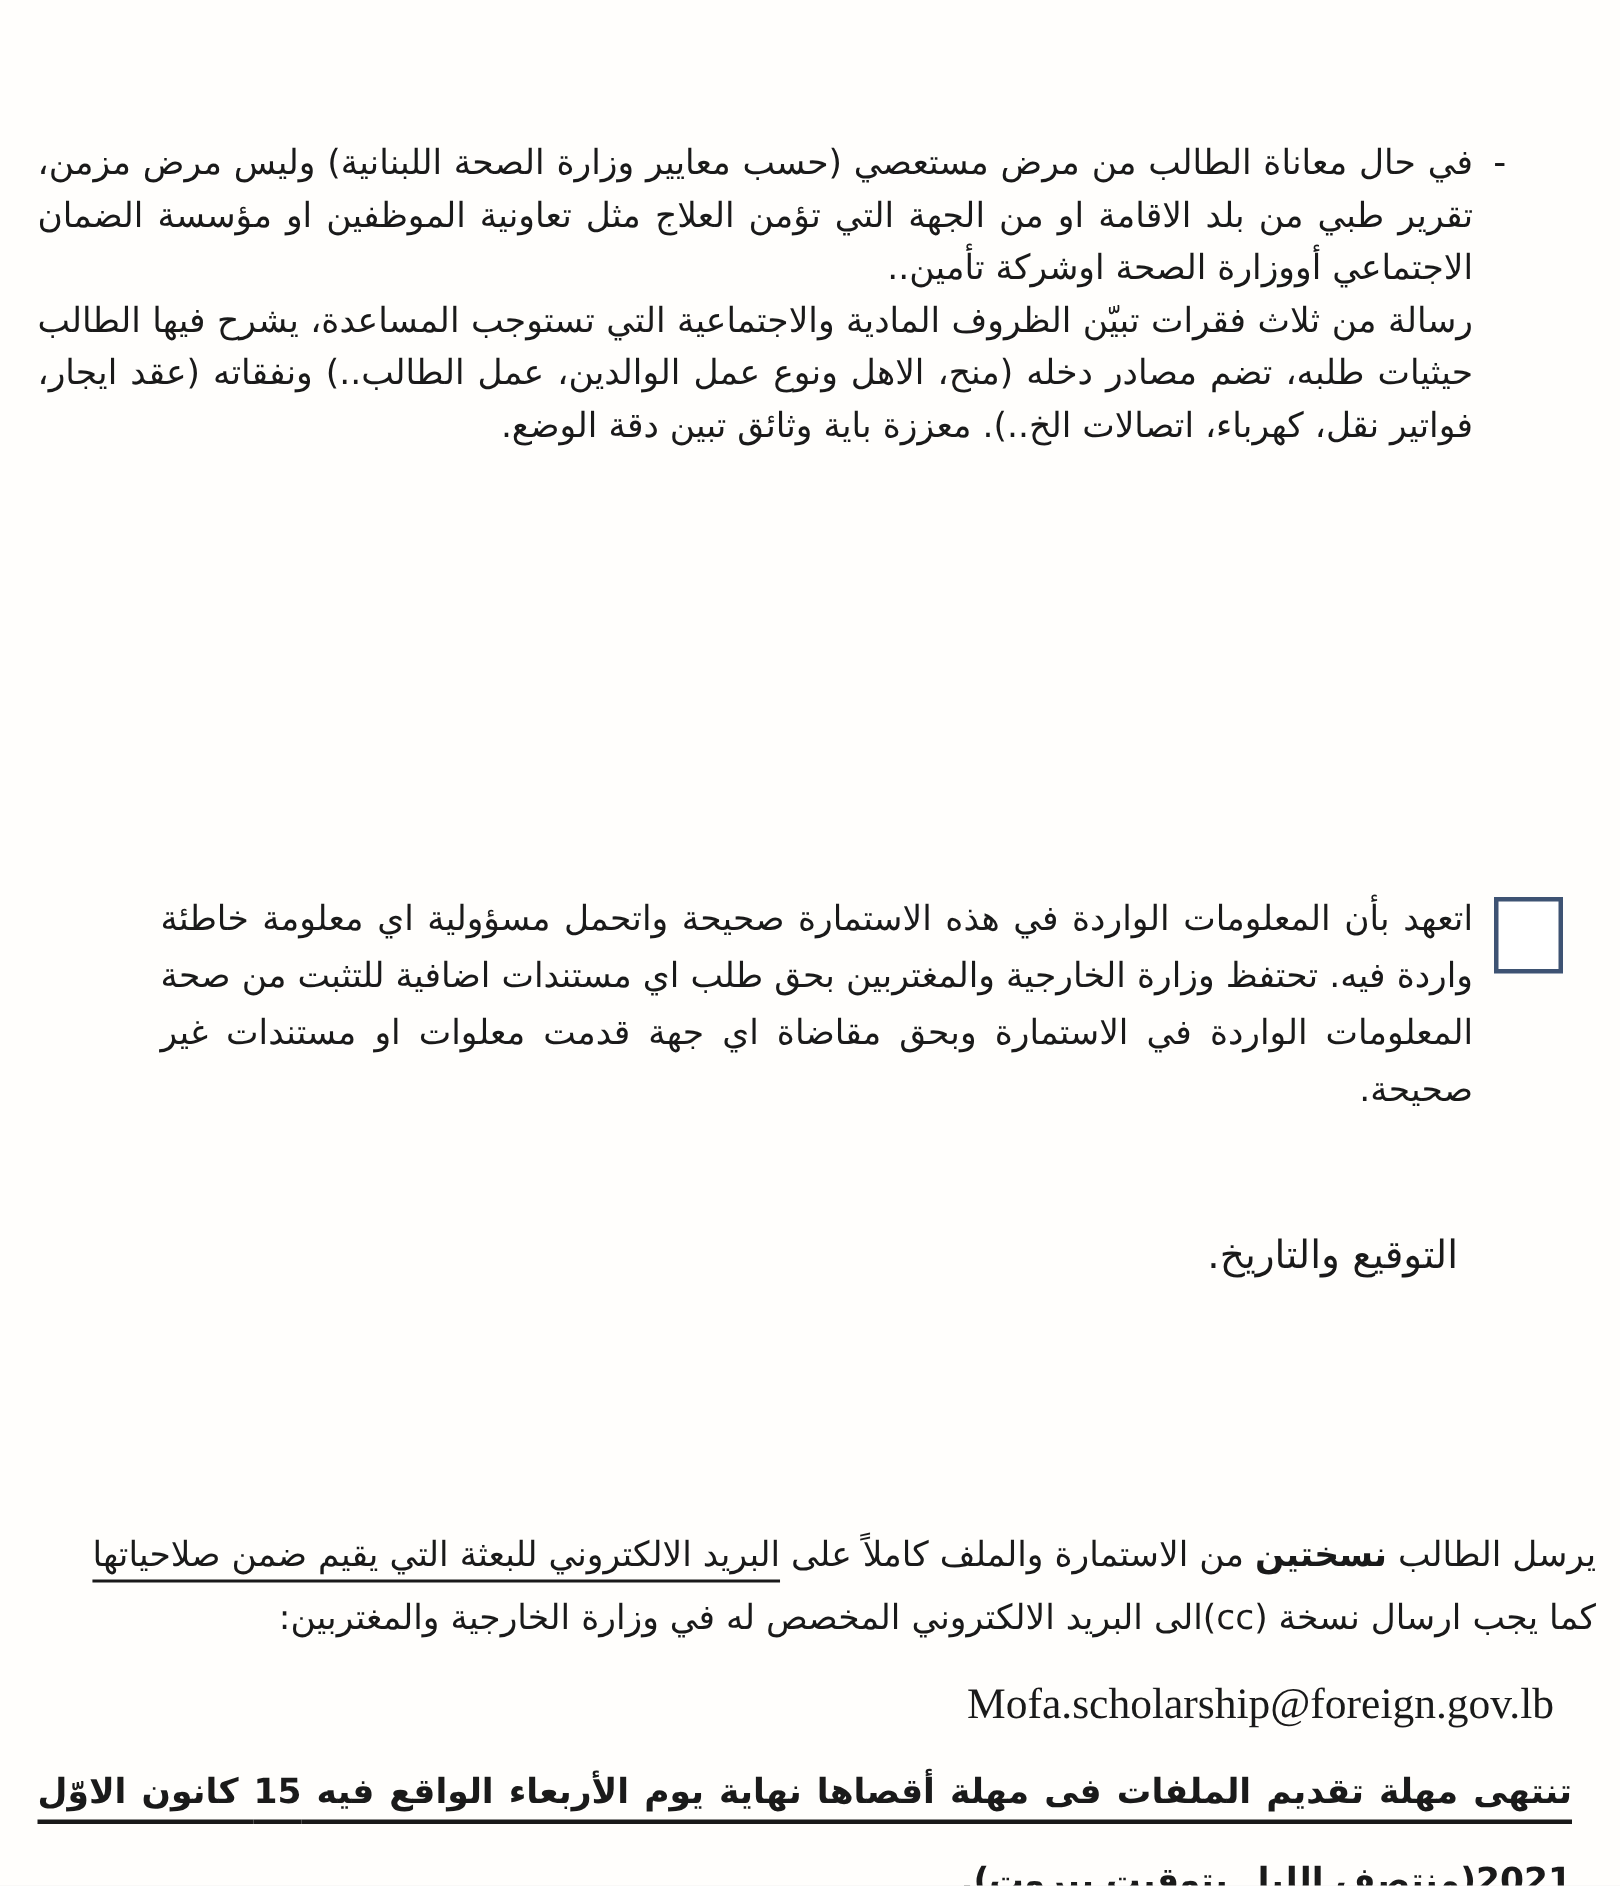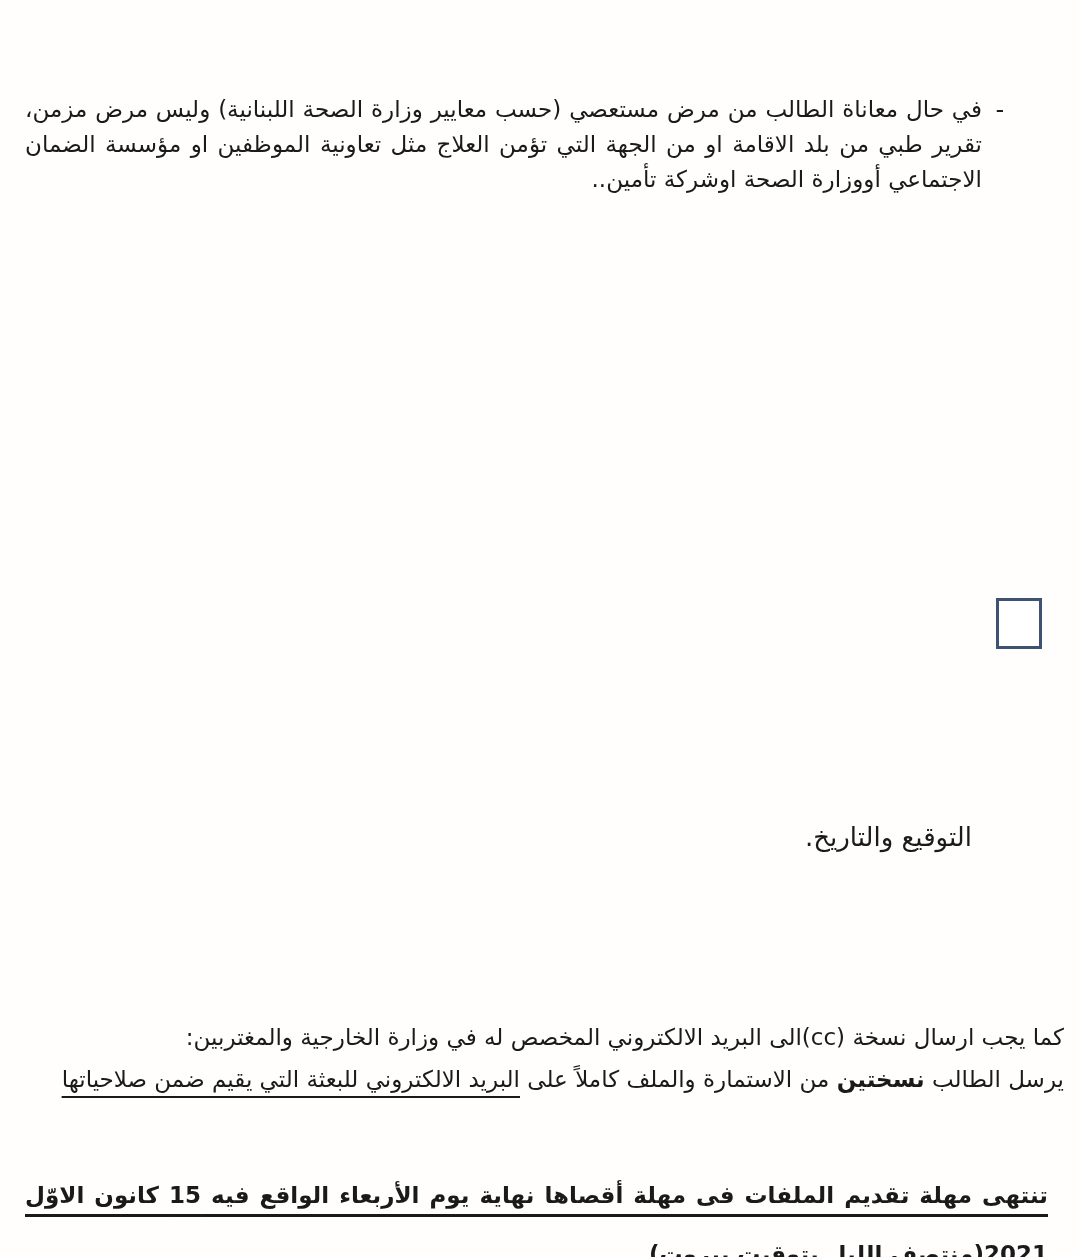--- a/index.html
+++ b/index.html
@@ -99,28 +99,31 @@
 <div class="page">
 
   <div class="top-block">
     <p class="bullet">
       <span class="dash">-</span>
     </p>
     <p class="bullet">
       <span class="dash">-</span>
       <span>في حال معاناة الطالب من مرض مستعصي (حسب معايير وزارة الصحة اللبنانية) وليس مرض مزمن، تقرير طبي من بلد الاقامة او من الجهة التي تؤمن العلاج مثل تعاونية الموظفين او مؤسسة الضمان الاجتماعي أووزارة الصحة اوشركة تأمين..</span>
     </p>
+    <p>رسالة من ثلاث فقرات تبيّن الظروف المادية والاجتماعية التي تستوجب المساعدة، يشرح فيها الطالب حيثيات طلبه، تضم مصادر دخله (منح، الاهل ونوع عمل الوالدين، عمل الطالب..) ونفقاته (عقد ايجار، فواتير نقل، كهرباء، اتصالات الخ..). معززة باية وثائق تبين دقة الوضع.</p>
   </div>
 
   <div class="checkbox"></div>
 
+  <div class="pledge">اتعهد بأن المعلومات الواردة في هذه الاستمارة صحيحة واتحمل مسؤولية اي معلومة خاطئة واردة فيه.  تحتفظ وزارة الخارجية والمغتربين بحق طلب اي مستندات اضافية للتثبت من صحة المعلومات الواردة في الاستمارة وبحق مقاضاة اي جهة قدمت معلوات او مستندات غير صحيحة.</div>
 
   <div class="signature">التوقيع والتاريخ.</div>
 
   <div class="submission">
+    <div><span>يرسل الطالب </span><span class="b">نسختين</span><span> من الاستمارة والملف كاملاً على </span><span class="u">البريد الالكتروني للبعثة التي يقيم ضمن صلاحياتها</span></div>
     <div>كما يجب ارسال نسخة (cc)الى البريد الالكتروني المخصص له في وزارة الخارجية والمغتربين:</div>
-    <div><span>يرسل الطالب </span><span class="b">نسختين</span><span> من الاستمارة والملف كاملاً على </span><span class="u">البريد الالكتروني للبعثة التي يقيم ضمن صلاحياتها</span></div>
   </div>
 
+  <div class="email">Mofa.scholarship@foreign.gov.lb</div>
 
   <div class="deadline">تنتهى مهلة تقديم الملفات فى مهلة أقصاها نهاية يوم الأربعاء الواقع فيه 15 كانون الاوّل 2021(منتصف الليل بتوقيت بيروت).</div>
 
 </div>
 
 </body></html>

